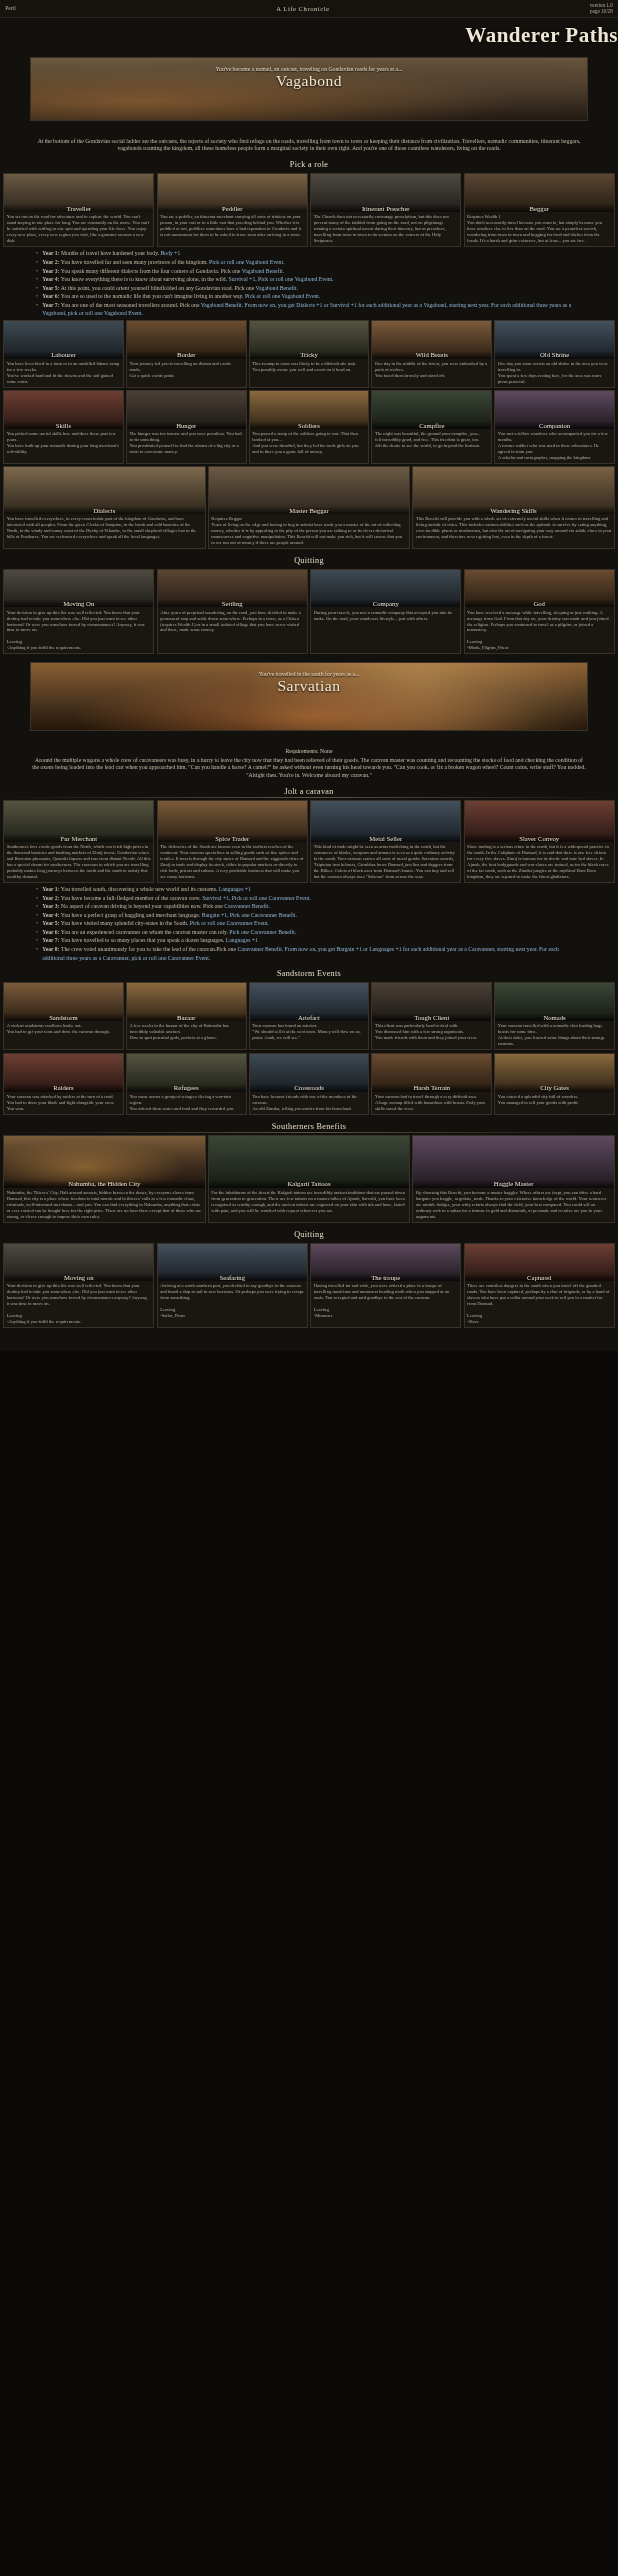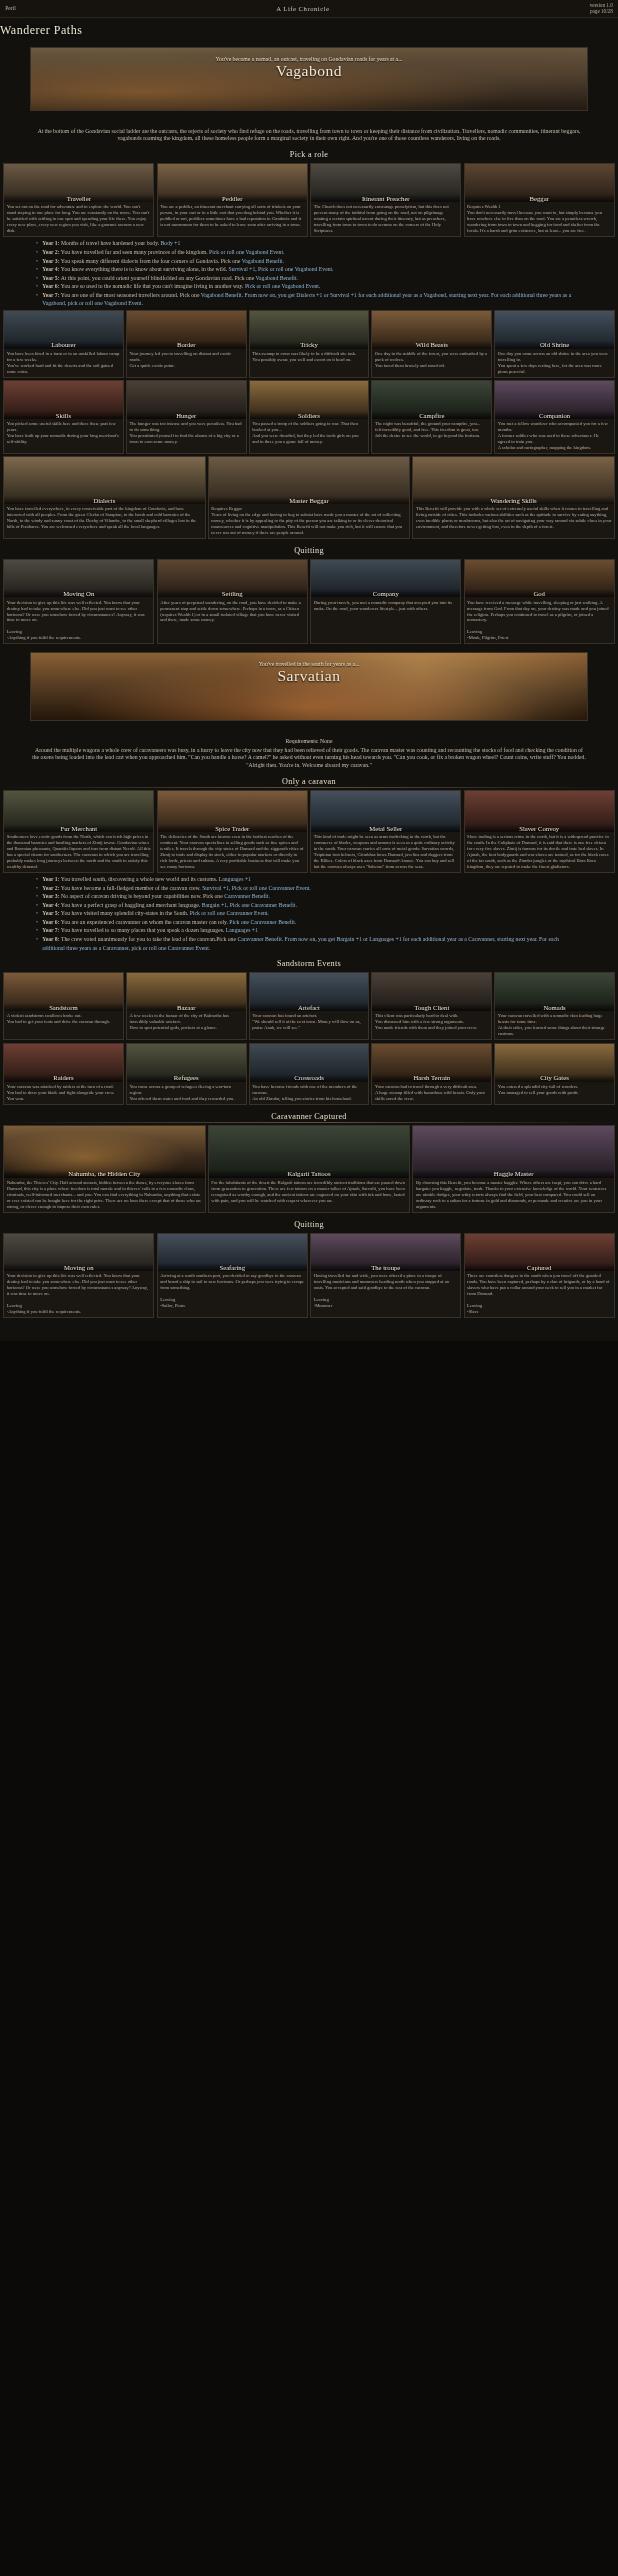--- a/index.html
+++ b/index.html
@@ -12,22 +12,22 @@
   .page{width:618px;position:relative;background:#13110e;padding-bottom:15.5px;}
 
   
   .topbar{display:flex;justify-content:space-between;align-items:center;
     padding:2.1px 5.2px;font-size:5.7px;color:#b9ae9c;border-bottom:0.5px solid #2b2620;
     background:#16130f;}
   .topbar .mid{font-family:"Liberation Serif",serif;font-size:6.7px;color:#cfc3ad;letter-spacing:0.5px;}
   .topbar .right{text-align:right;line-height:1.2;font-size:5.2px;}
 
   h1.title{
-    text-align:left;font-size:12px;margin:5.2px 0 3.1px;color:#efe7d5;
-    font-weight:normal;letter-spacing:0.5px;
+    text-align:right;font-size:21px;margin:5.2px 0 3.1px;color:#efe7d5;
+    font-weight:bold;letter-spacing:0.5px;
     text-shadow:0 0 3.1px rgba(0,0,0,.9);
   }
   .rule{height:0.5px;background:linear-gradient(to right,transparent,#5c5244,transparent);margin:1px 31px 5.2px;}
 
   
   .hero{position:relative;width:556px;margin:0 auto 17px;height:62px;border:0.5px solid #3a3228;overflow:hidden;}
   .hero .art{position:absolute;inset:0;}
   .hero .cap{position:relative;z-index:3;text-align:center;padding-top:8.2px;}
   .hero .cap .sub{font-size:5.7px;color:#efe4cf;text-shadow:0 0.5px 1px #000;}
   .hero .cap .big{font-size:15.5px;color:#f3ead6;text-shadow:0 1px 2.1px #000;letter-spacing:0.5px;}
@@ -333,21 +333,21 @@
     <div class="cap">
       <div class="sub">You've travelled in the south for years as a...</div>
       <div class="big">Sarvatian</div>
     </div>
   </div>
 
   <div class="req">Requirements: None</div>
   <p class="body">Around the multiple wagons a whole crew of caravaneers was busy, in a hurry to leave the city now that they had been relieved of their goods. The caravan master was counting and recounting the stocks of food and checking the condition of the oxens being loaded into the lead cart when you approached him. "Can you handle a horse? A camel?" he asked without even turning his head towards you. "Can you cook, or fix a broken wagon wheel? Count coins, write stuff? You nodded. "Alright then. You're in. Welcome aboard my caravan."</p>
 
   <div class="sec-head">
-    <span>Only a caravan</span><span class="hr"></span>
+    <span>Jolt a caravan</span><span class="hr"></span>
   </div>
 
   <div class="grid g4">
     <div class="card">
         <div class="imgwrap" style="height:41px">
           <div class="img i7"></div>
           <div class="name">Fur Merchant</div>
         </div>
         <div class="txt" style="white-space: pre-line;">Southerners love exotic goods from the North, which can fetch high prices in the thousand baronies and bustling markets of Zimij towns. Gondavian wines and Baronian pheasants, Quantiis liquors and furs from distant Nerolf. All this has a special charm for southerners. The caravans in which you are travelling probably makes long journeys between the north and the south to satisfy this wealthy demand.</div>
       </div>
@@ -470,21 +470,21 @@
         <div class="imgwrap">
           <div class="img i12"></div>
           <div class="name">City Gates</div>
         </div>
         <div class="txt" style="white-space: pre-line;">You entered a splendid city full of wonders.
 You managed to sell your goods with profit.</div>
       </div>
   </div>
 
   <div class="sec-head">
-    <span>Caravanner Captured</span><span class="hr"></span>
+    <span>Southerners Benefits</span><span class="hr"></span>
   </div>
 
   <div class="grid g3">
     <div class="card bcard">
         <div class="imgwrap" style="height:52px">
           <div class="img city-art"></div>
           <div class="name">Nahumba, the Hidden City</div>
         </div>
         <div class="txt" style="white-space: pre-line;">Nahumba, the Thieves' City. Half around anoasis, hidden between the dunes, by everyone slaves from Damsad, this city is a place where freedom is total morale and in thieves' calls to a few nomadic clans, criminals, well-informed merchants... and you. You can find everything in Nahumba, anything that exists or ever existed can be bought here for the right price. There are no laws there except that of those who are strong, or clever enough to impose their own rules.</div>
       </div>

